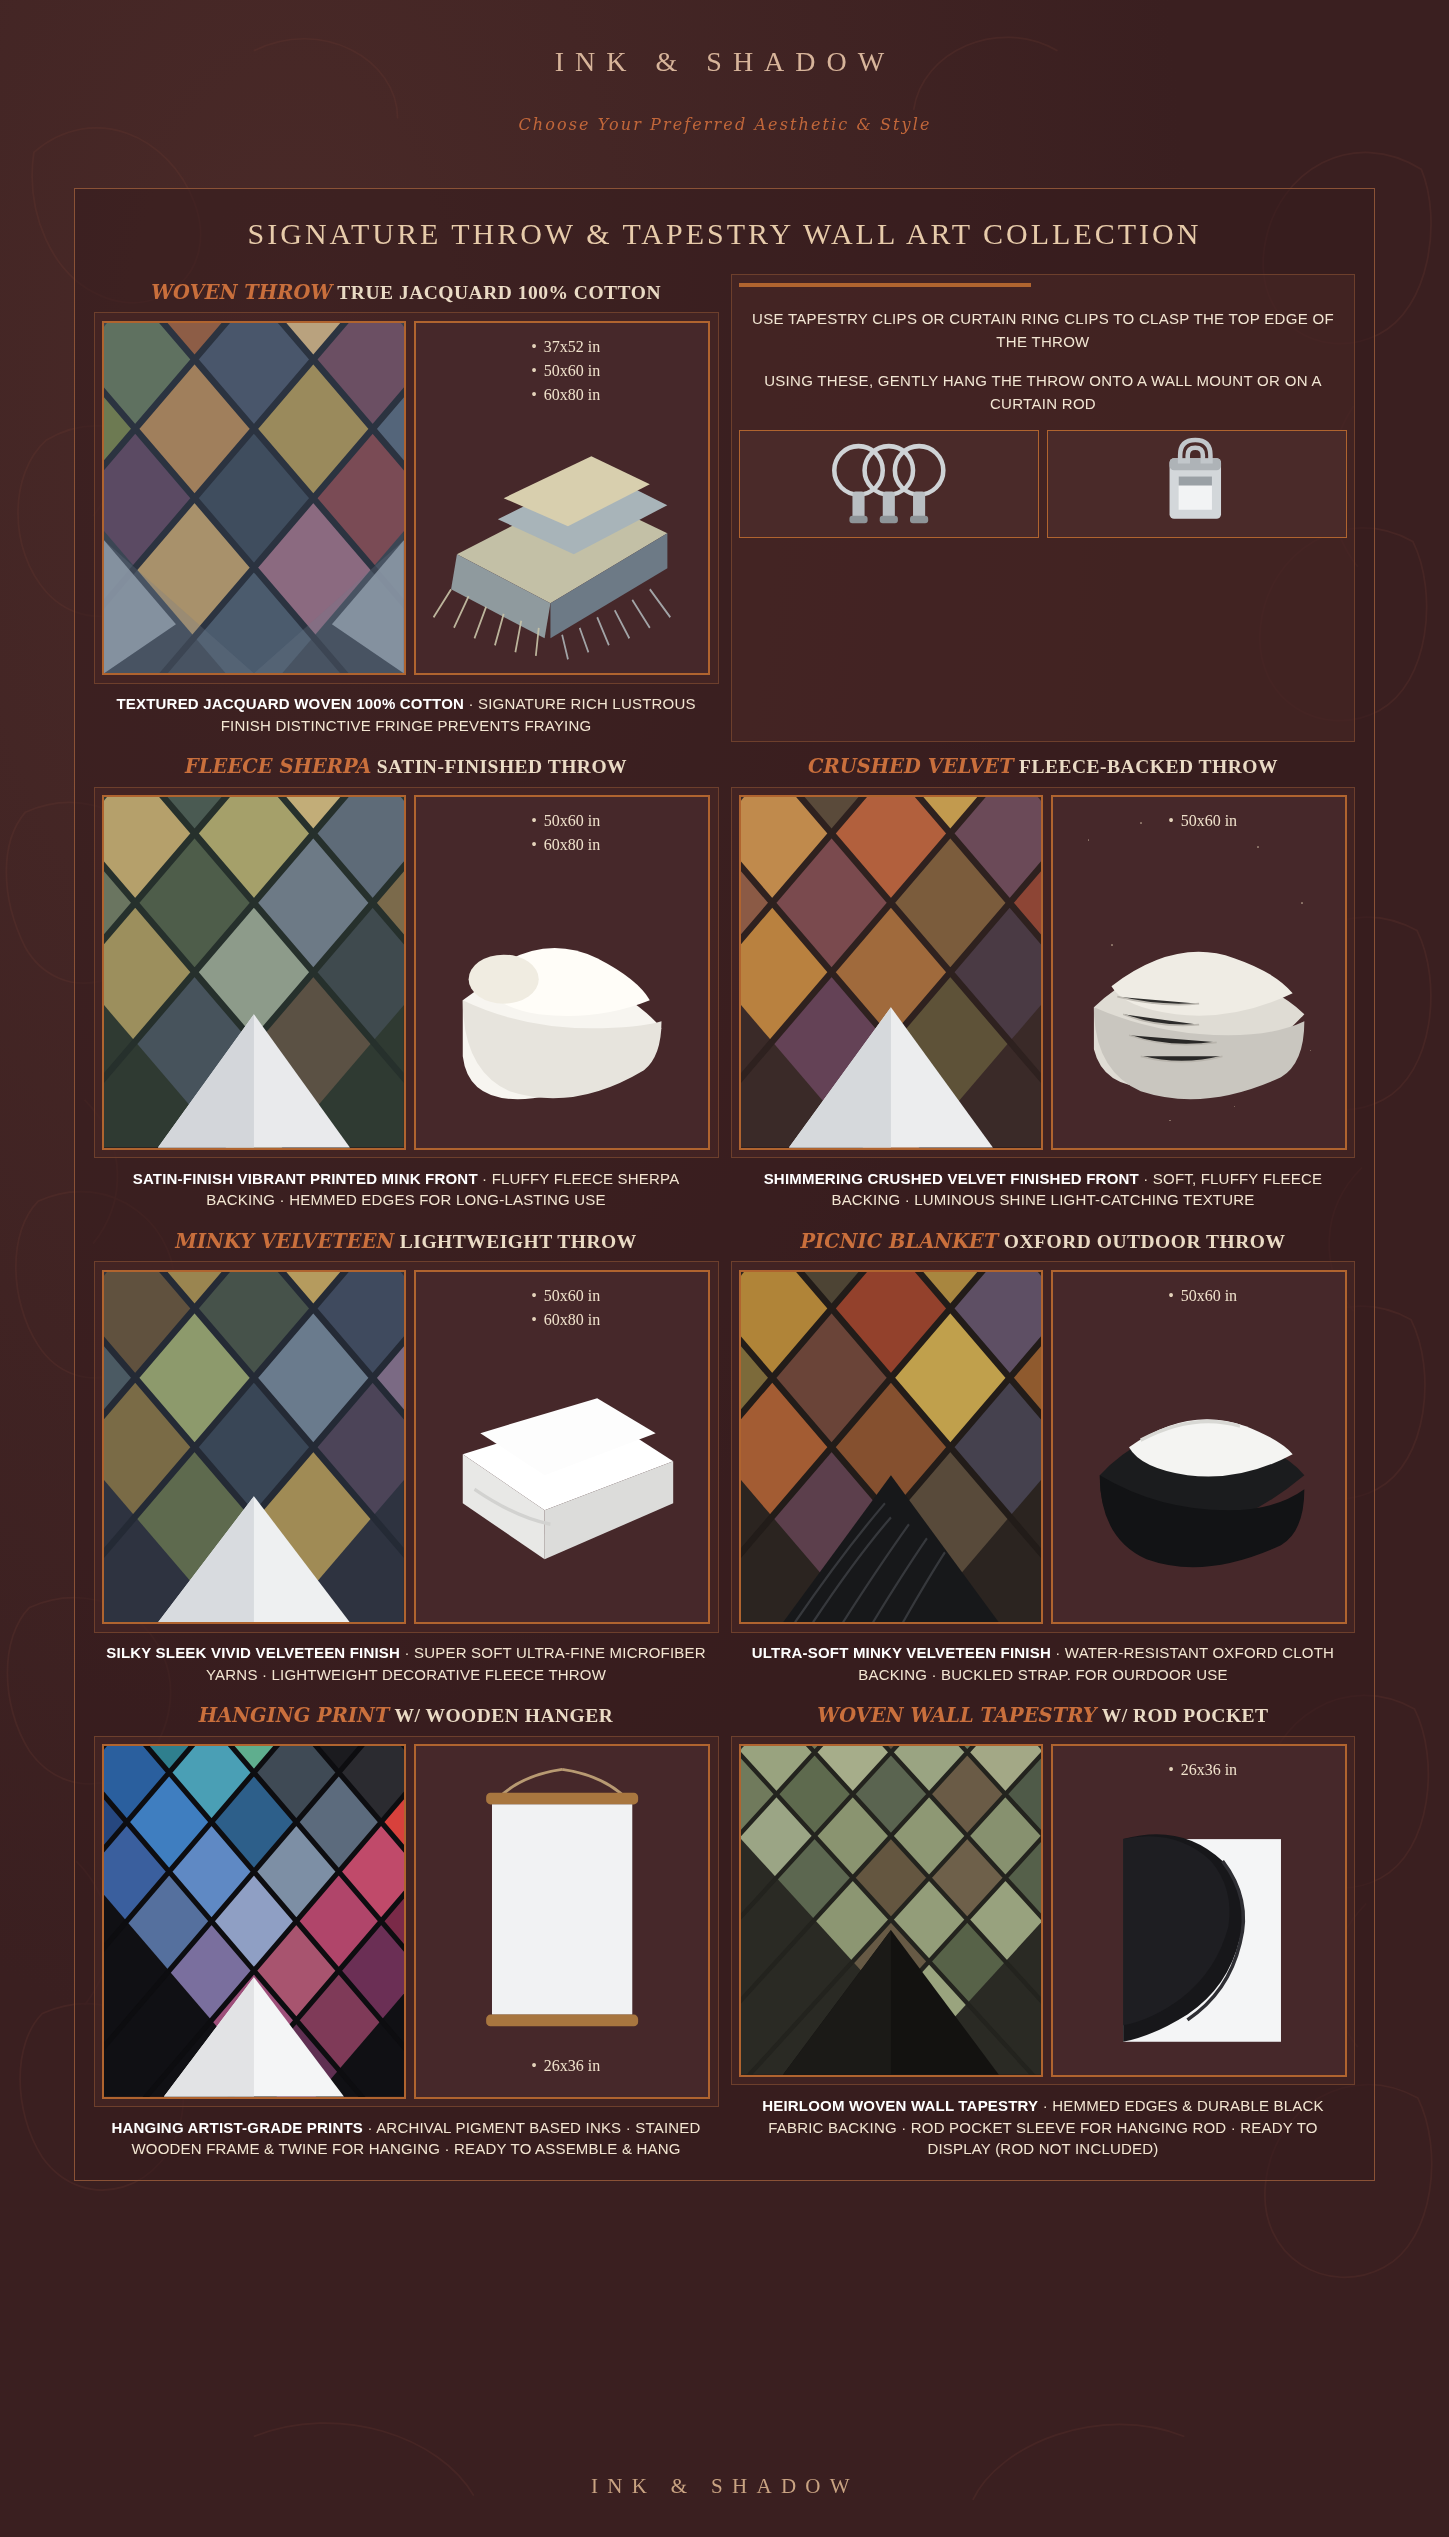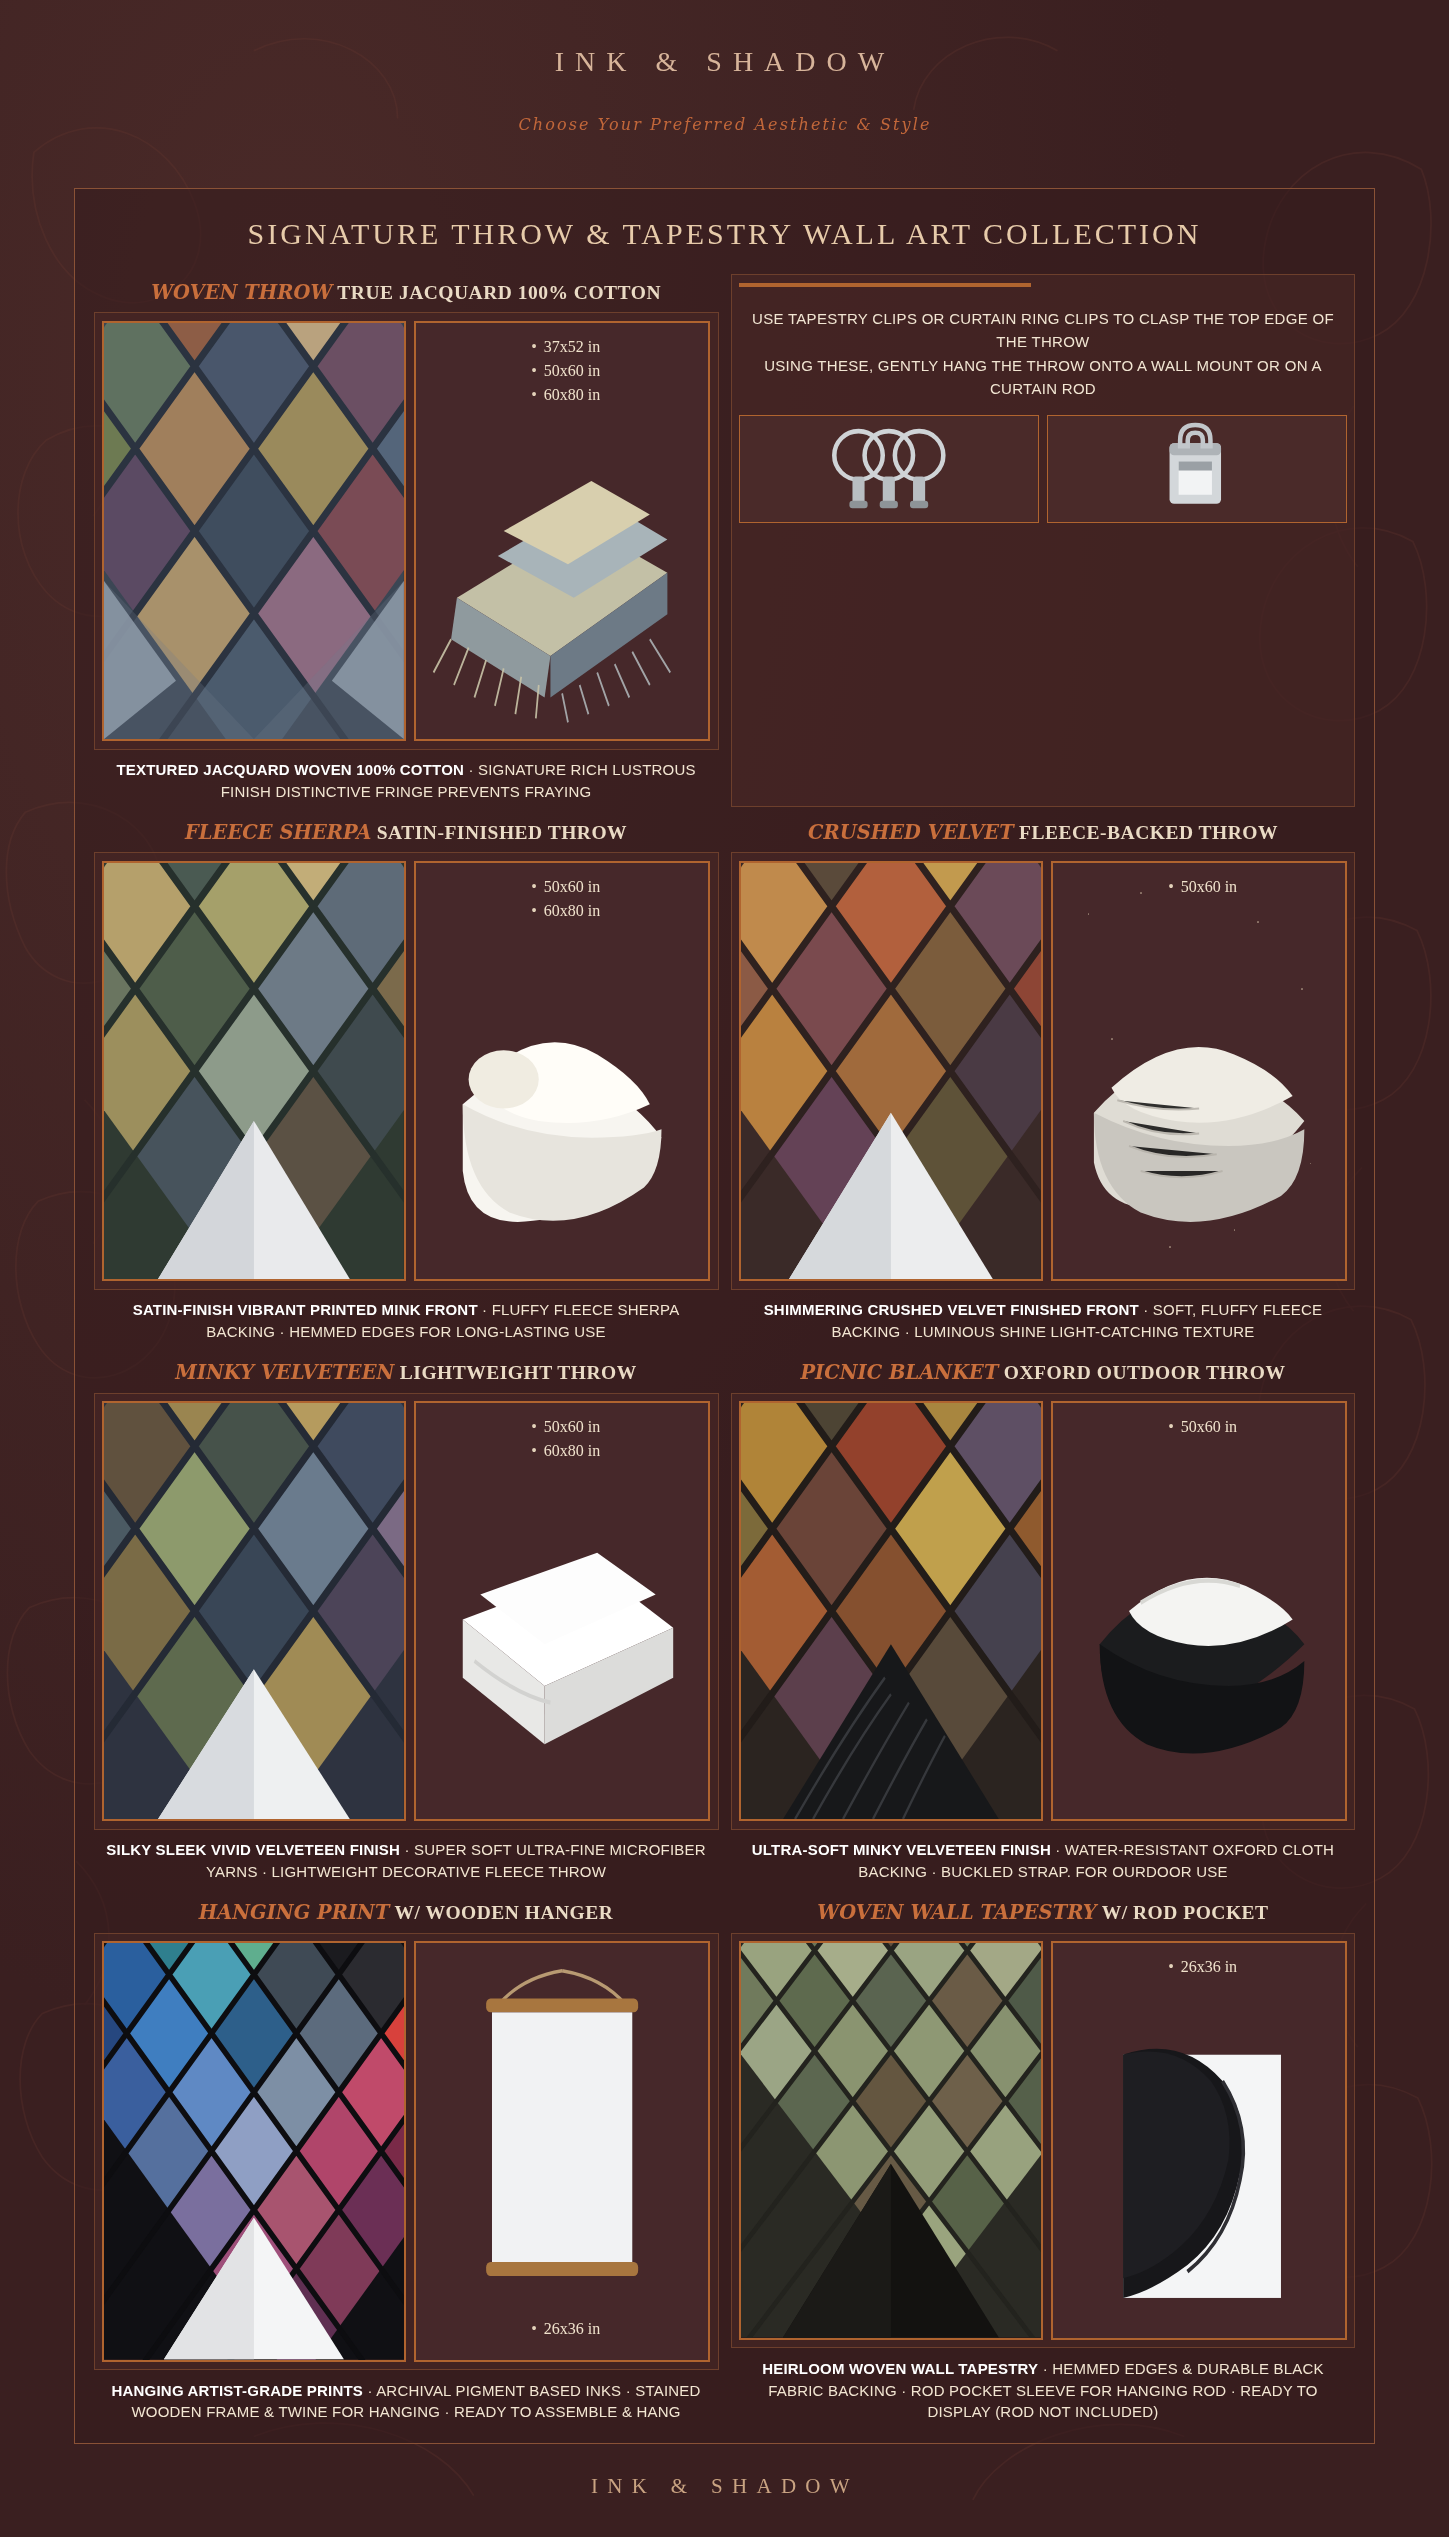--- a/index.html
+++ b/index.html
@@ -41,21 +41,21 @@
     font-style: italic;
     font-size: 16px;
     letter-spacing: 2.1px;
     color: #c2673a;
   }
 
   
   .panel {
     position: absolute;
     left: 74px; top: 188px;
-    width: 1301px; height: 2256px;
+    width: 1301px; height: 1993px;
     border: 1.7px solid #8a5236;
     background: rgba(52,28,29,.55);
   }
 
   .panel-title {
     text-align: center;
     font-family: "Liberation Serif", serif;
     font-size: 30px;
     letter-spacing: 3px;
     color: #e7cbaa;
@@ -160,21 +160,21 @@
     align-items: center;
     padding-top: 12px;
   }
   .hang-text p {
     text-align: center;
     color: #f2e6d3;
     font-size: 15px;
     line-height: 1.55;
     letter-spacing: 0.3px;
   }
-  .hang-text p + p { }
+  .hang-text p + p { margin-top: 15px; }
   .clip-row { display: flex; gap: 8.5px; margin-top: 15px; width: 100%; }
   .clip-box {
     flex: 1; height: 108px;
     border: 1.7px solid #b0642f;
     background: #4a2a29;
     position: relative;
     overflow: hidden;
   }
 
   .foot {

